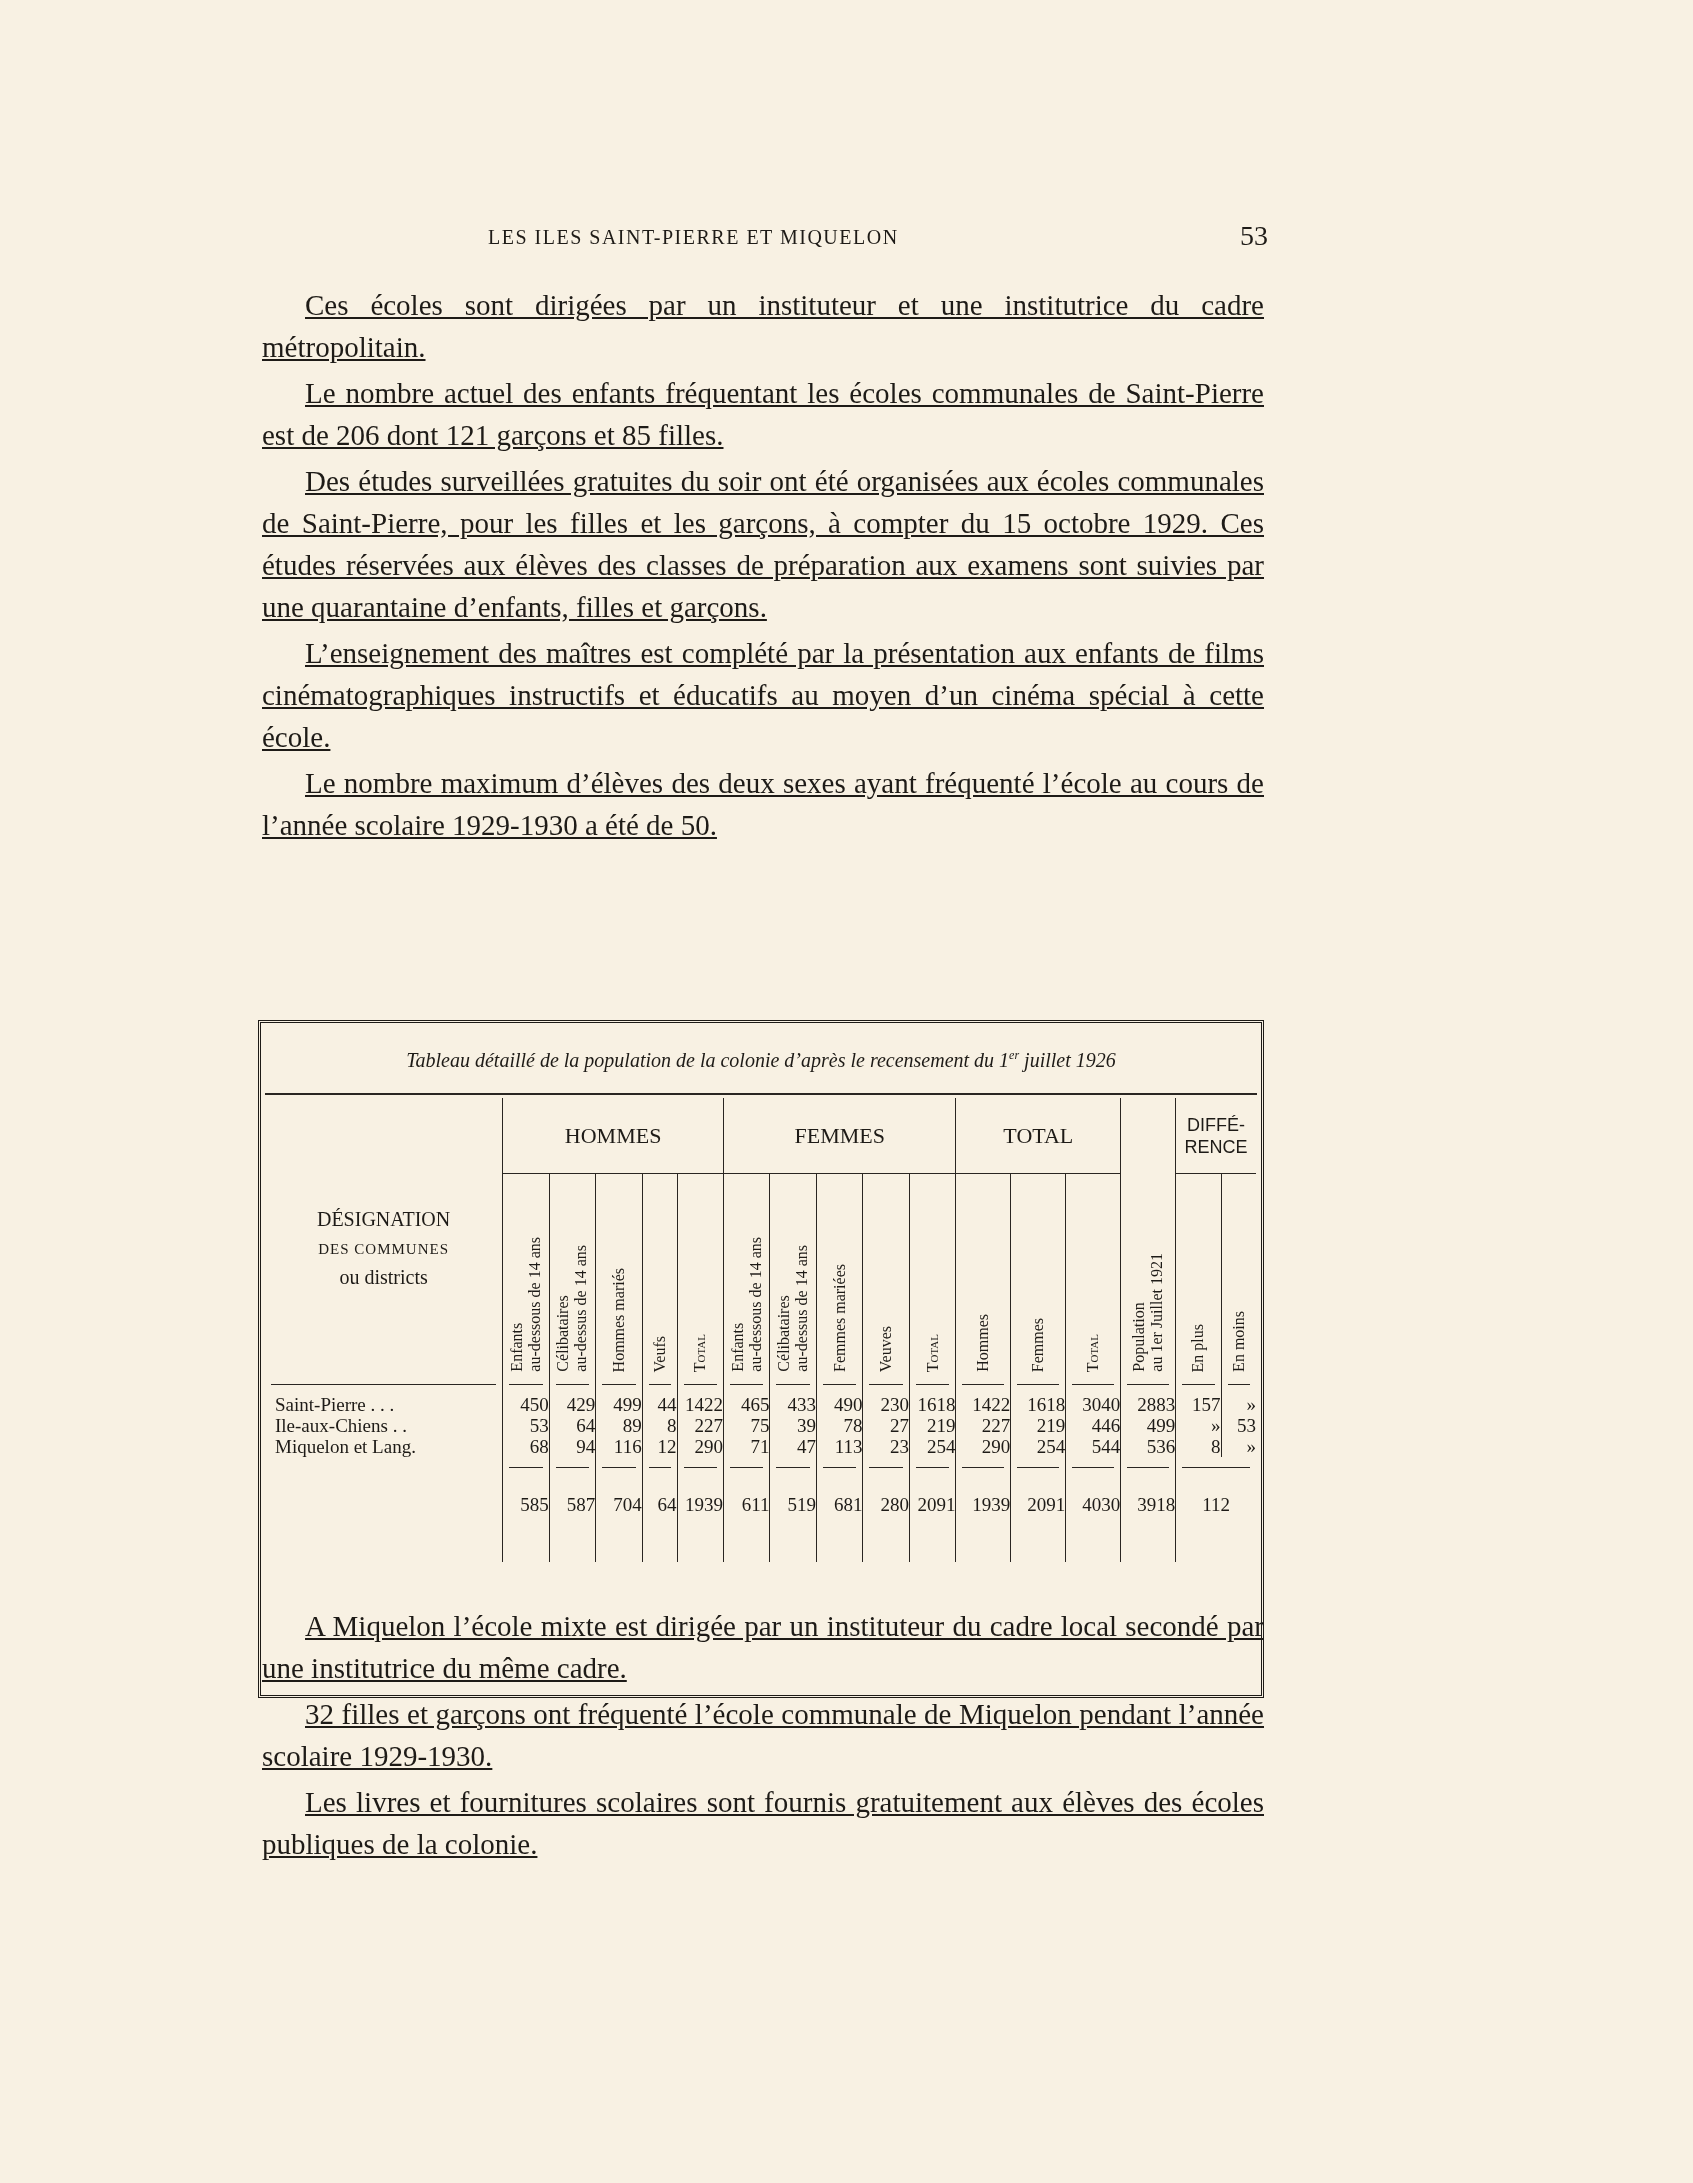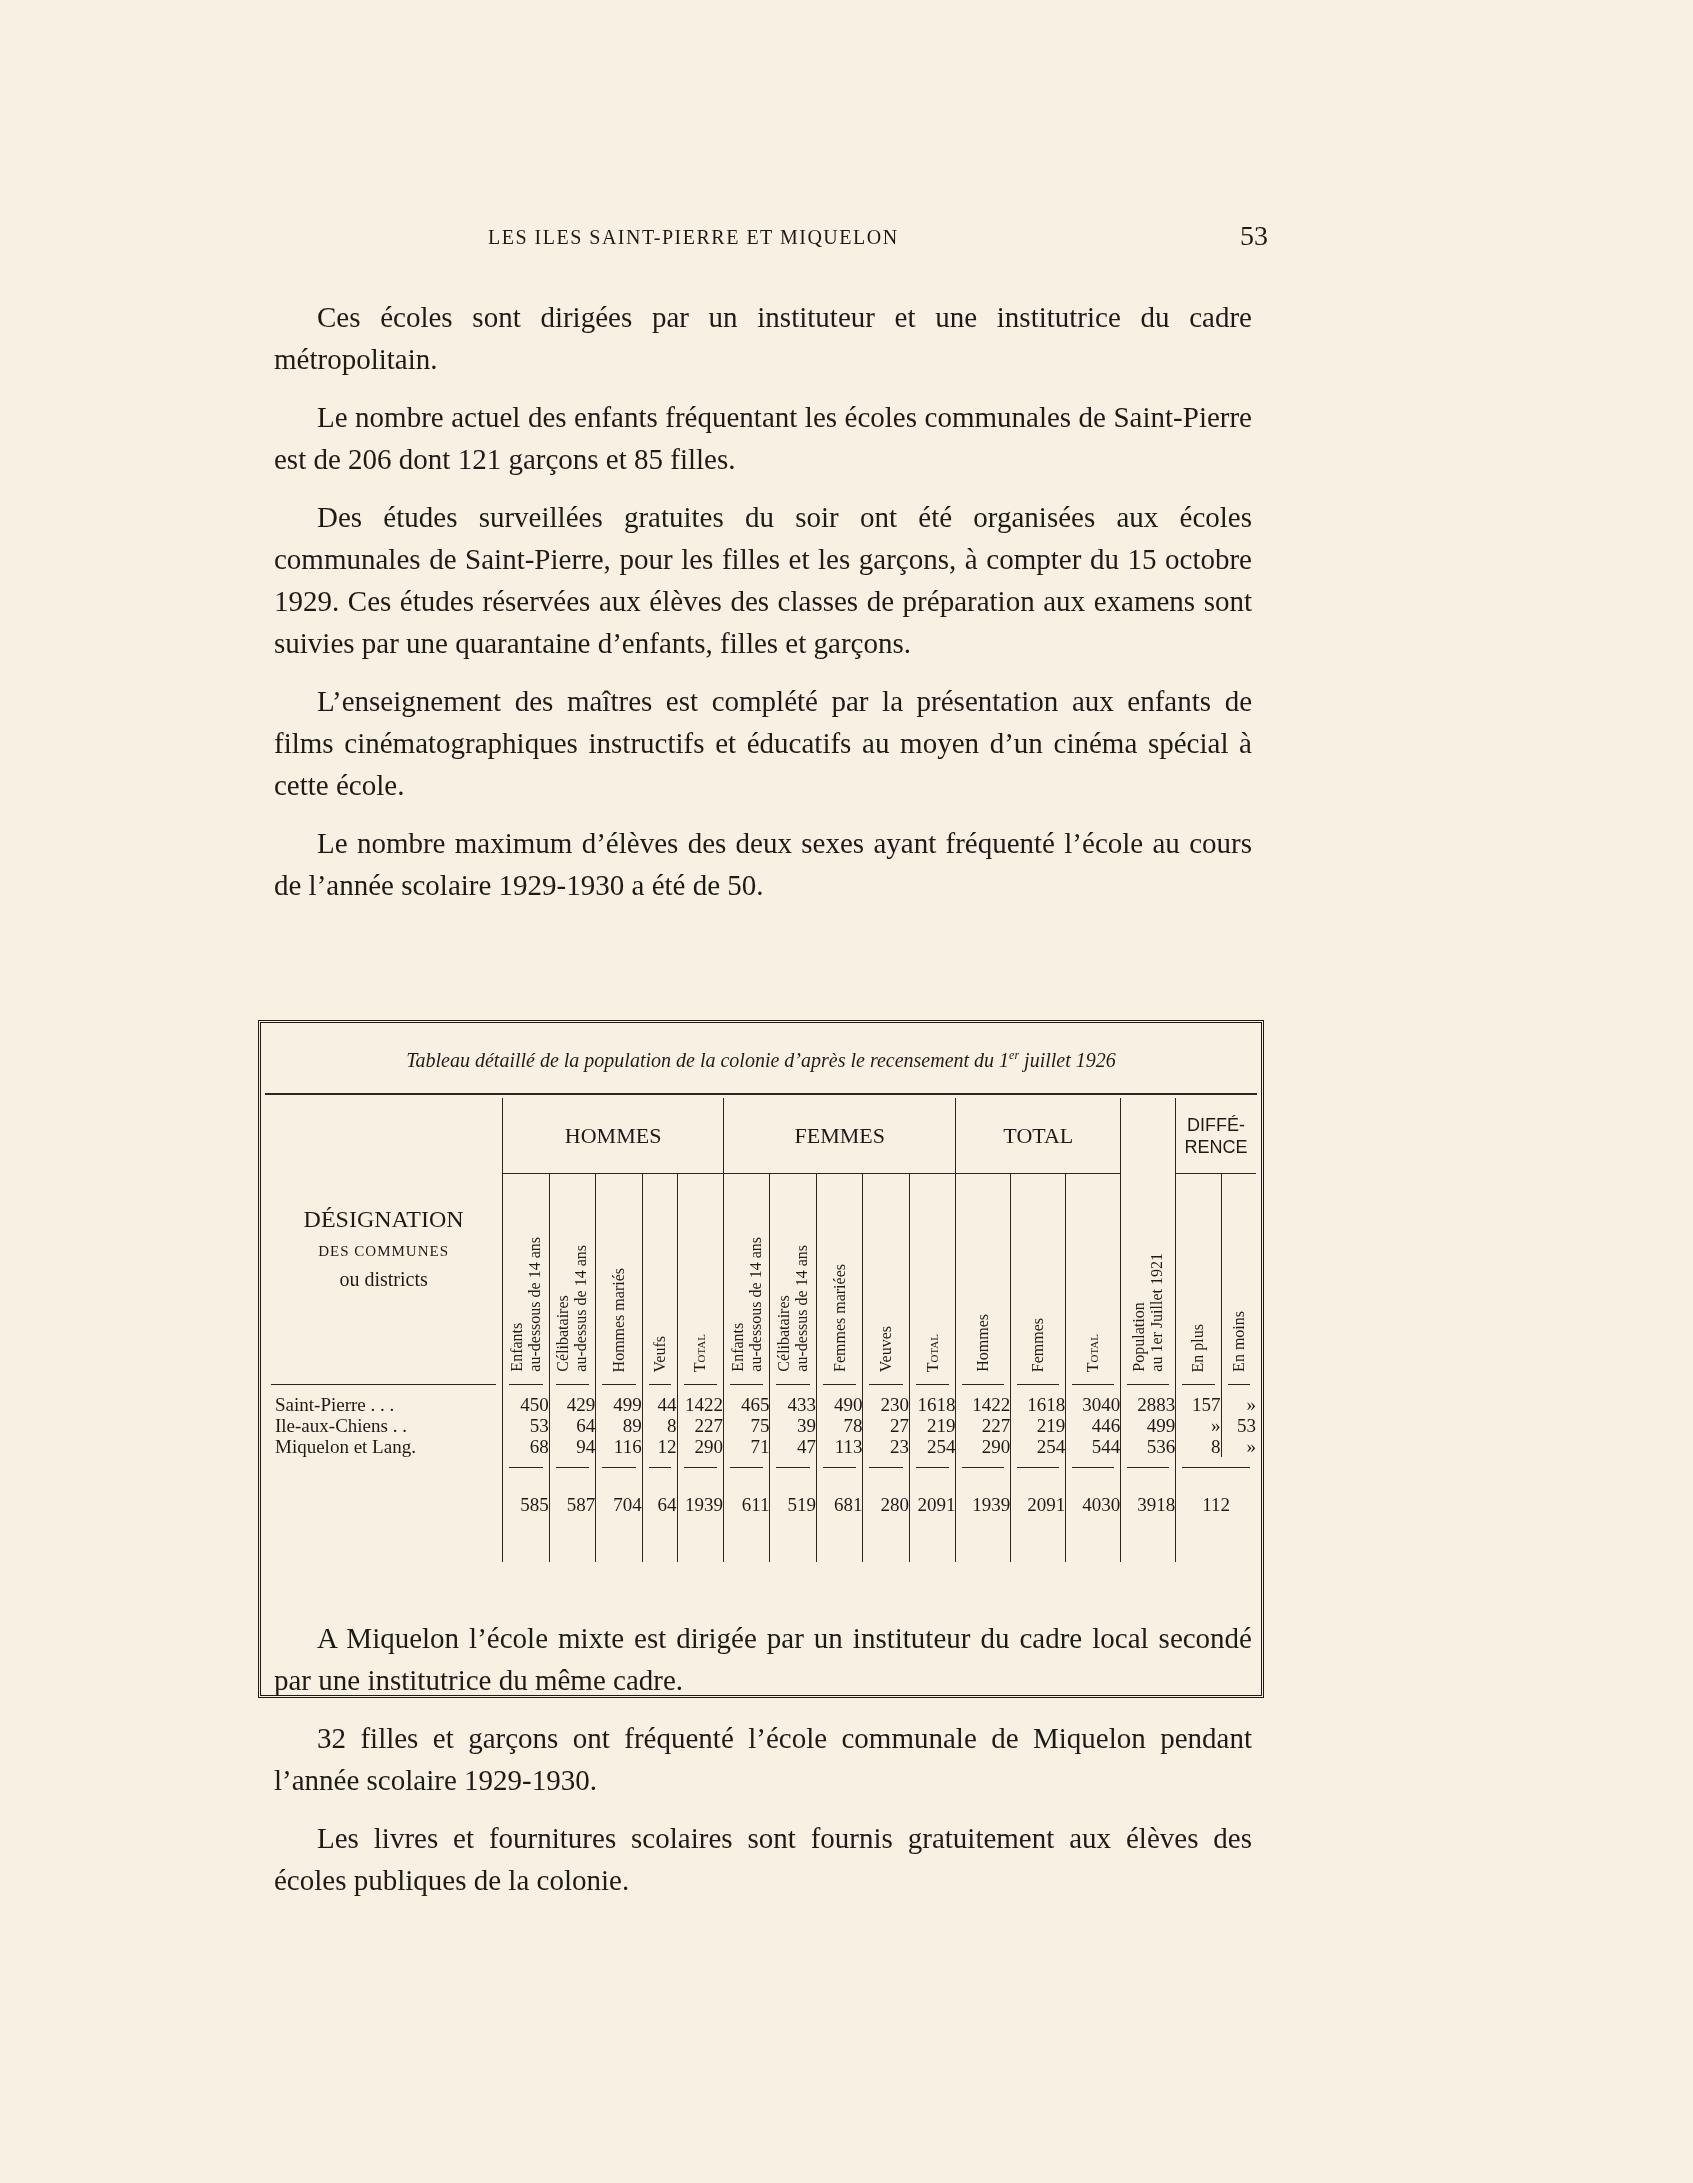--- a/index.html
+++ b/index.html
@@ -20,21 +20,21 @@
   .page-number {
     position: absolute; left: 1228px; top: 220px; width: 40px; text-align: right;
     font-family: "Liberation Serif", serif; font-size: 28px;
   }
   .text-block {
     position: absolute; left: 258px; width: 1010px;
     font-family: "Liberation Serif", serif;
     font-size: 29px; line-height: 42px;
     text-align: justify;
   }
-  .text-block p { margin: 16px; text-indent: 43px; }
+  .text-block p { margin: 4px; text-indent: 43px; text-decoration: underline; }
   .top-text { top: 280px; }
   .bottom-text { top: 1601px; }
 
   .table-frame {
     position: absolute; left: 258px; top: 1020px; width: 1006px; height: 678px;
     border: 3.5px double #1e1b17;
     box-sizing: border-box;
   }
   .table-caption {
     position: absolute; left: 0; right: 0; top: 25px; text-align: center;
@@ -51,21 +51,21 @@
     font-family: "Liberation Serif", serif;
   }
   table.census td, table.census th { padding: 0; font-weight: normal; }
   .col-line { border-left: 1.5px solid #2a2622; }
   .grp-head {
     height: 75px; font-size: 22px; text-align: center; vertical-align: middle;
     border-bottom: 1.5px solid #2a2622;
   }
   .diff-head { font-size: 18px; line-height: 22px; font-family: "Liberation Sans Narrow", "Liberation Sans", sans-serif; }
   .desig-head { text-align: center; vertical-align: middle; }
-  .desig-main { font-size: 24px; display: block; margin-top: 24px; }
+  .desig-main { font-size: 20px; display: block; margin-top: 24px; }
   .desig-sub { font-size: 15px; letter-spacing: 1px; display: block; margin-top: 10px; font-variant: small-caps; }
   .desig-ou { font-size: 20px; display: block; margin-top: 8px; }
   .vert-head { height: 200px; vertical-align: bottom; text-align: center; }
   .vert-text {
     writing-mode: vertical-rl; transform: rotate(180deg);
     font-size: 16px; line-height: 18px; white-space: pre-line;
     display: inline-block; padding-bottom: 10px; text-align: left;
   }
   .tick-row td { height: 20px; }
   .tick { display: block; margin: 0 6px; border-top: 1.5px solid #2a2622; }

